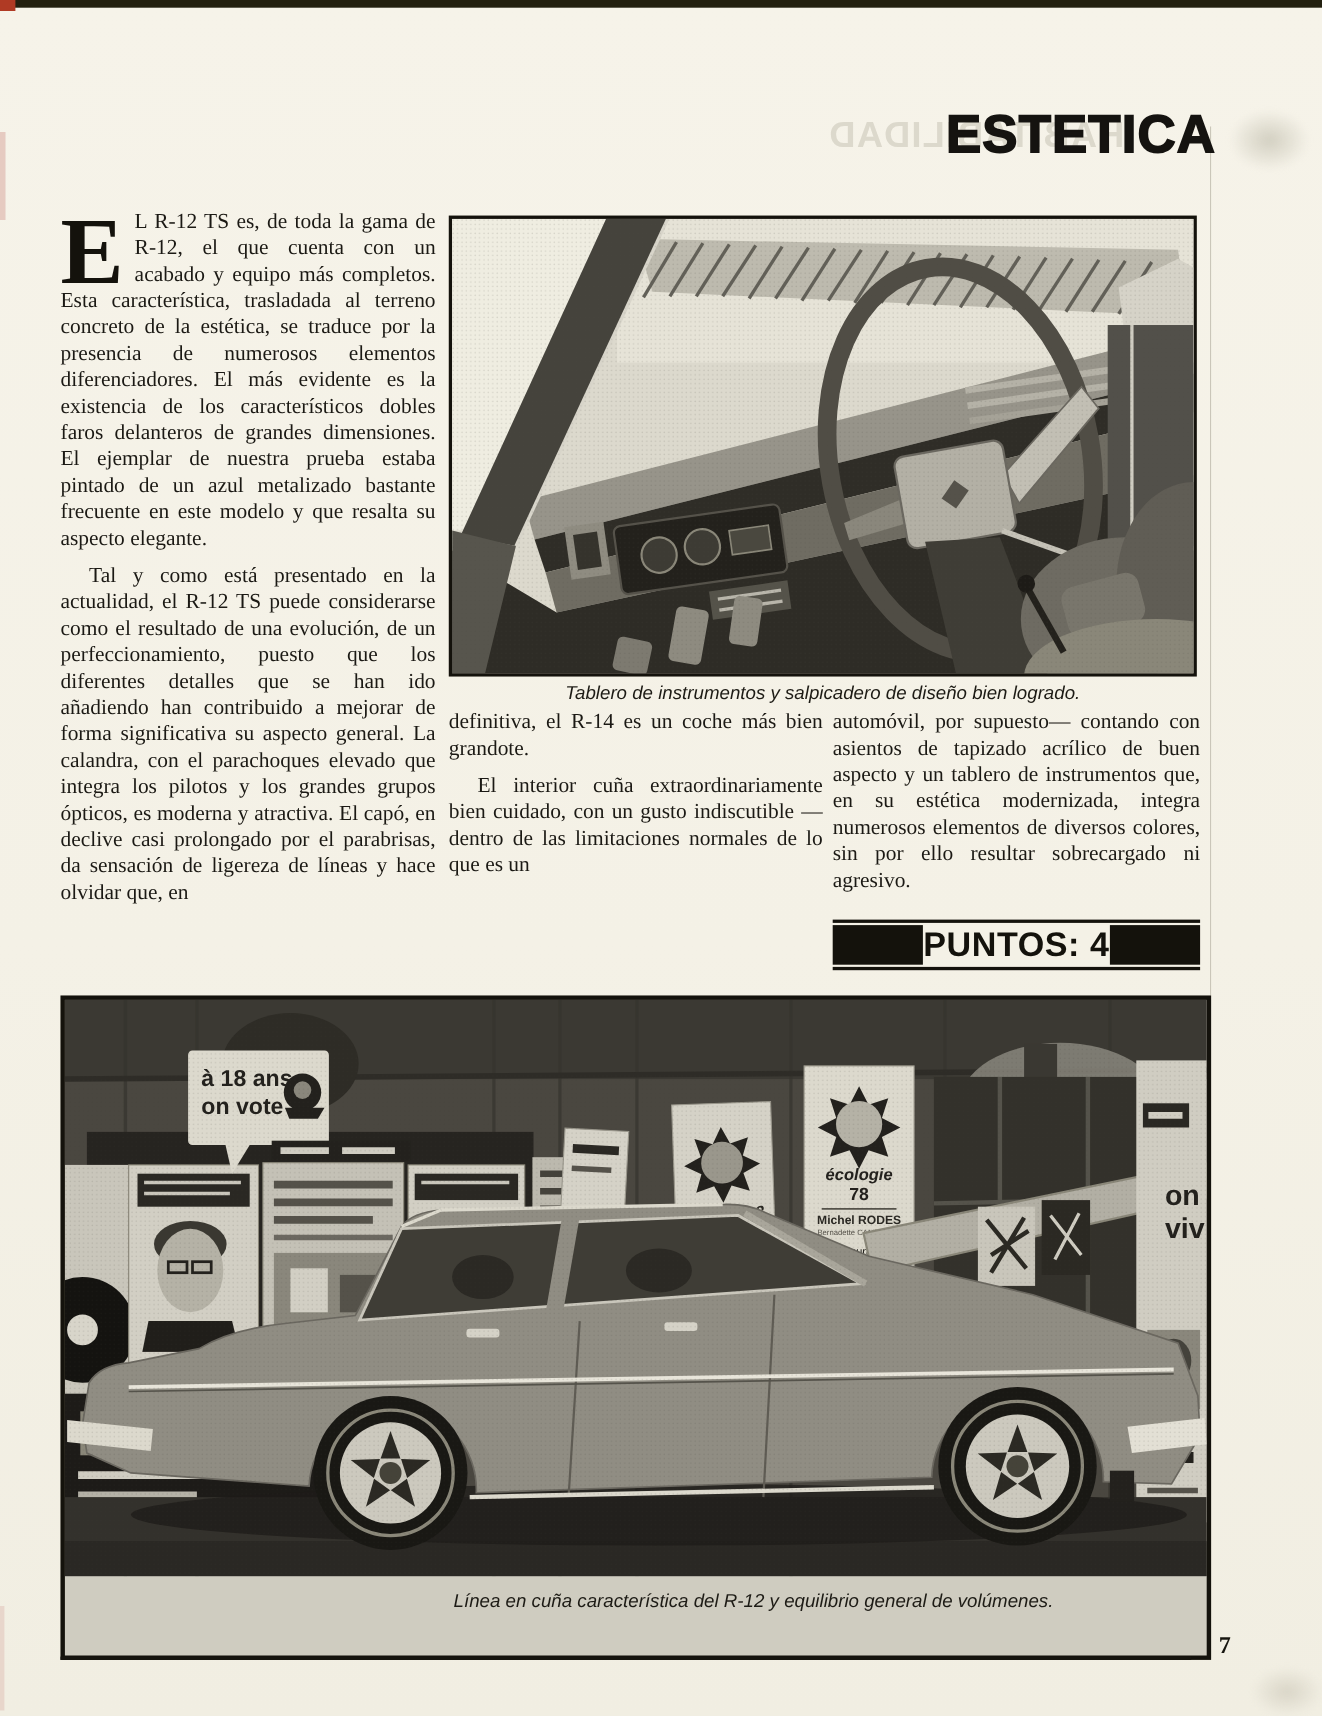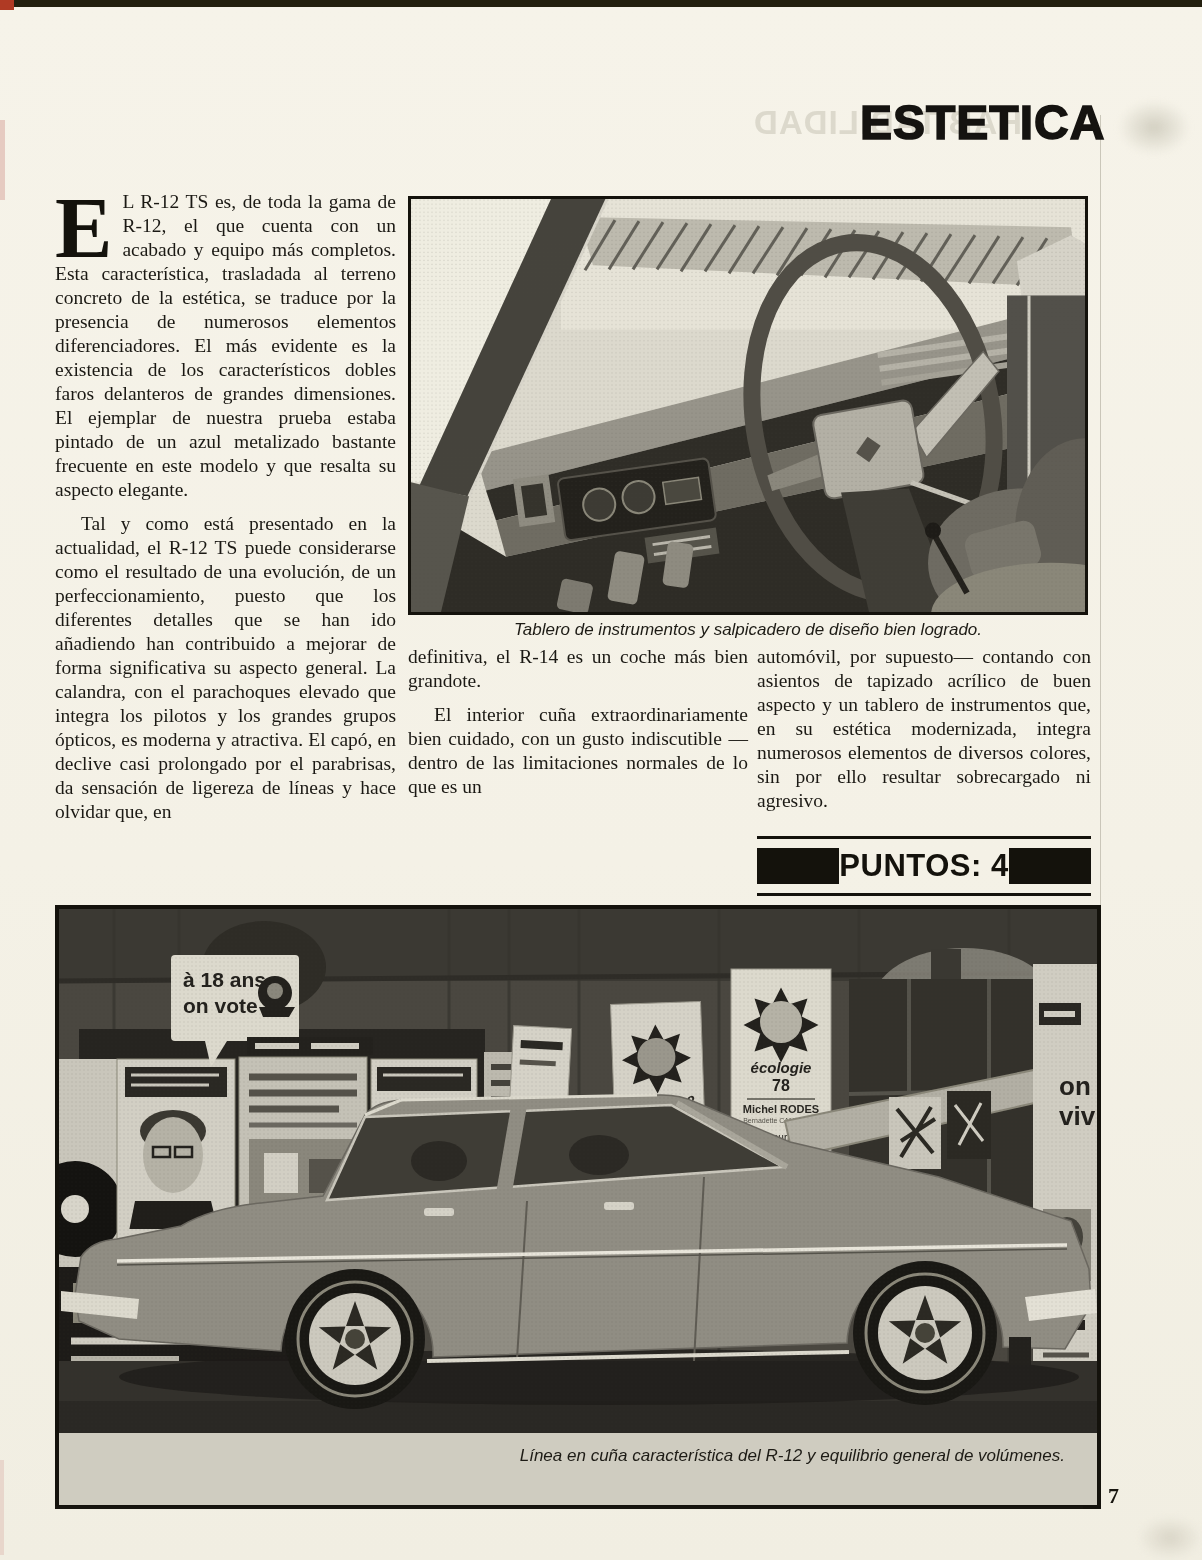--- a/index.html
+++ b/index.html
@@ -25,34 +25,34 @@
       color:#151310;letter-spacing:1px;-webkit-text-stroke:1.6px #151310;}
   
   .photo{position:absolute;border:4px solid #14120c;background:#cfccc0;box-sizing:border-box;}
   .photo-dash{left:408px;top:196px;width:680px;height:419px;border-width:3px;}
   .photo-car{left:55px;top:905px;width:1046px;height:604px;}
   .photo svg{display:block;}
   
   .caption{position:absolute;font-family:"Liberation Sans",sans-serif;font-style:italic;
       font-size:17px;color:#1d1b15;}
   .caption-dash{left:408px;top:620px;width:680px;text-align:center;}
-  .caption-car{left:305px;top:1446px;width:760px;text-align:right;}
+  .caption-car{left:305px;top:1446px;width:760px;text-align:center;}
   
   .col{position:absolute;font-size:19.5px;line-height:24px;color:#1b1914;text-align:justify;}
   .col p{margin:0 0 10px 0;}
   .col p.indent{text-indent:26px;}
   .col1{left:55px;top:190px;width:341px;}
   .col2{left:408px;top:645px;width:340px;}
   .col3{left:757px;top:645px;width:334px;}
   .dropcap{float:left;font-size:86px;line-height:68px;font-weight:bold;color:#14120c;
       padding:4px 10px 0 0;font-family:"Liberation Serif",serif;}
   
   .score{position:absolute;left:757px;top:836px;width:334px;}
   .score .rule{height:3px;background:#14120c;}
-  .score .row{display:flex;align-items:center;justify-content:space-between;height:54px;}
+  .score .row{display:flex;align-items:center;justify-content:space-between;height:40px;}
   .score .block{width:96px;height:36px;background:#14120c;}
   .score .label{font-family:"Liberation Sans",sans-serif;font-weight:bold;font-size:31px;
       color:#14120c;letter-spacing:.5px;white-space:nowrap;}
   
   .bottom-rule{position:absolute;left:55px;top:1506px;width:1028px;height:3px;background:#17150f;}
   .page-number{position:absolute;left:1108px;top:1483px;font-family:"Liberation Serif",serif;
       font-weight:bold;font-size:22px;color:#17150f;}
 </style>
 </head>
 <body>

